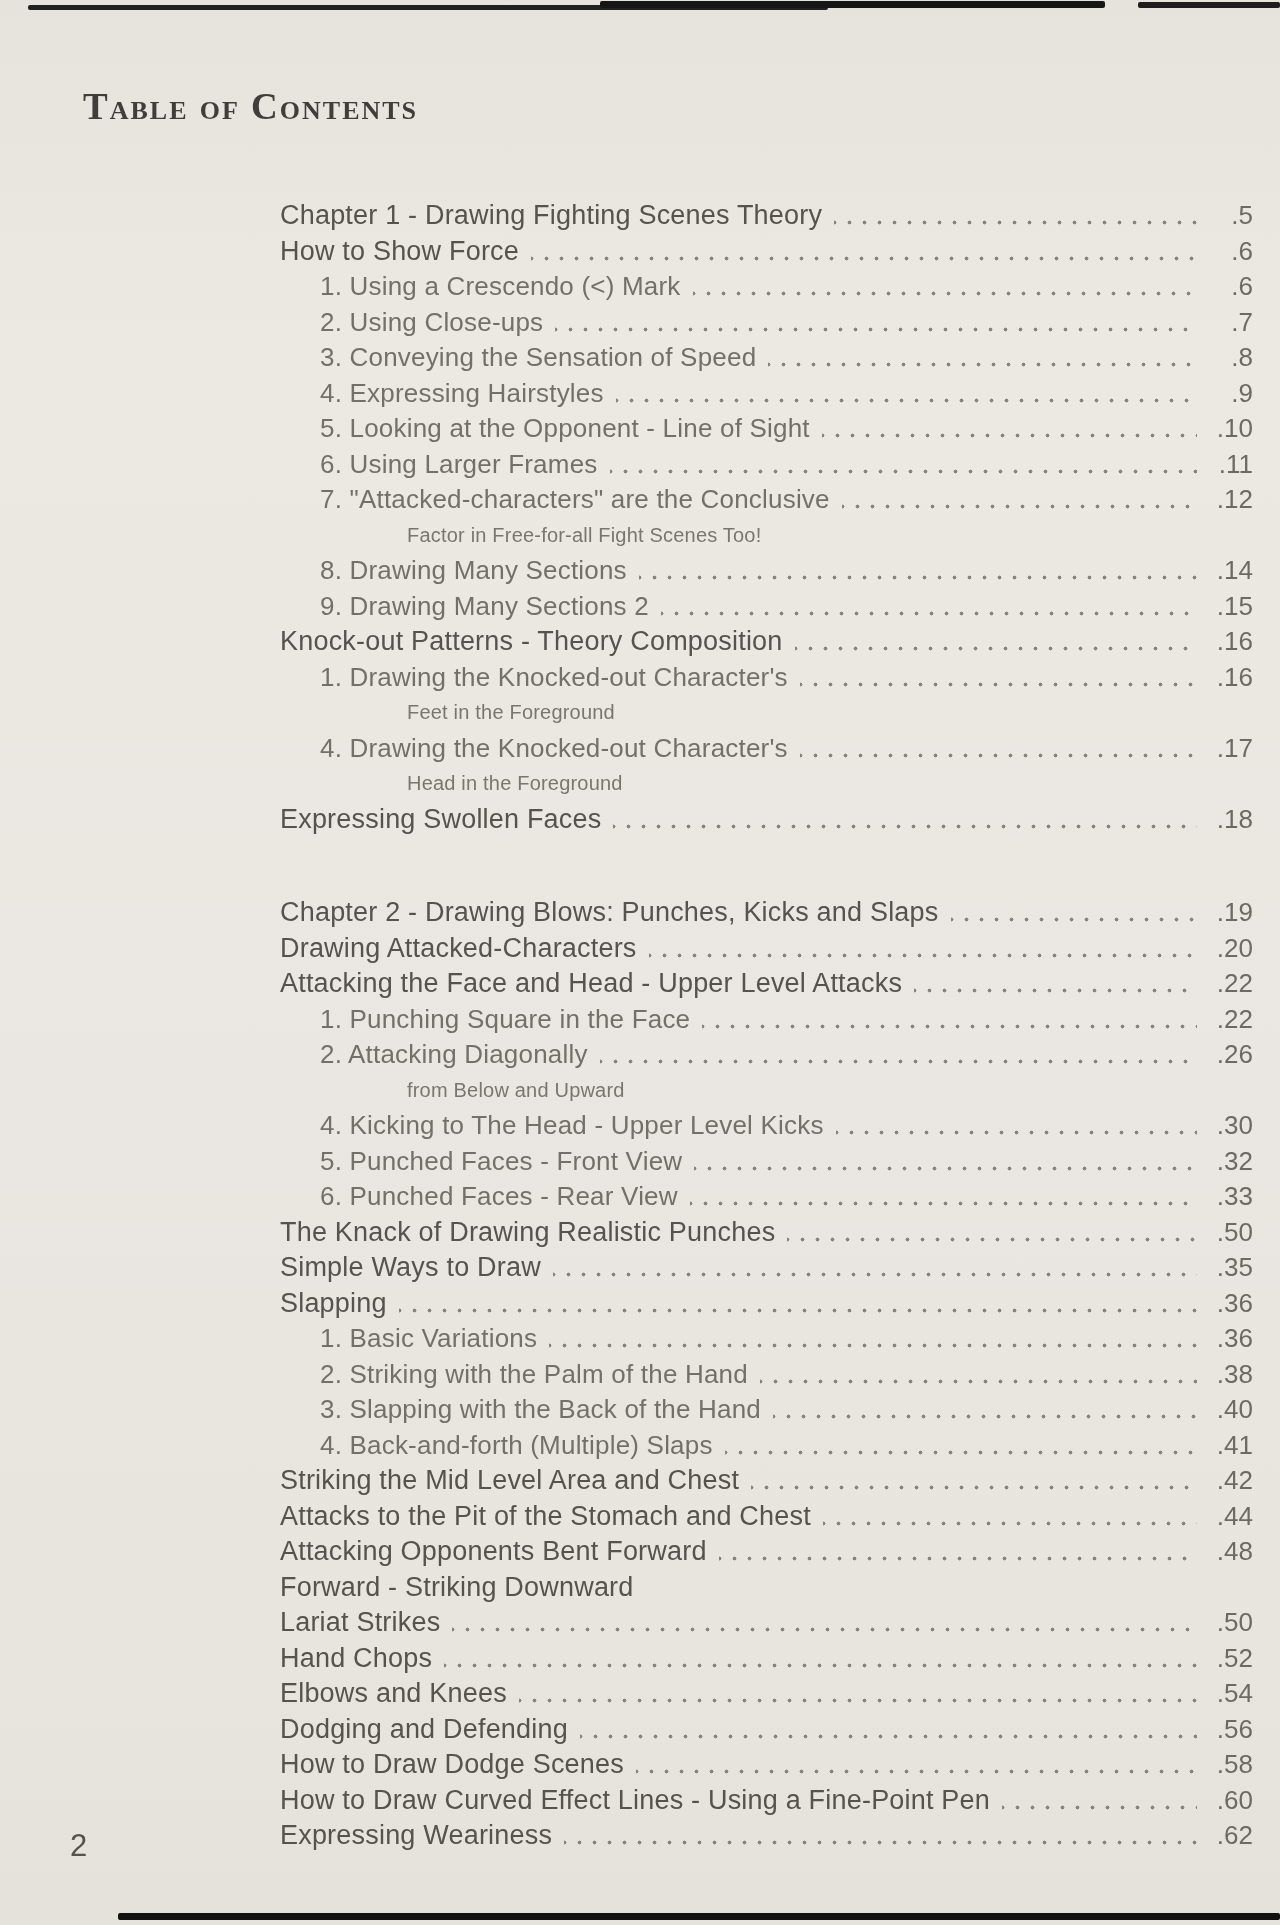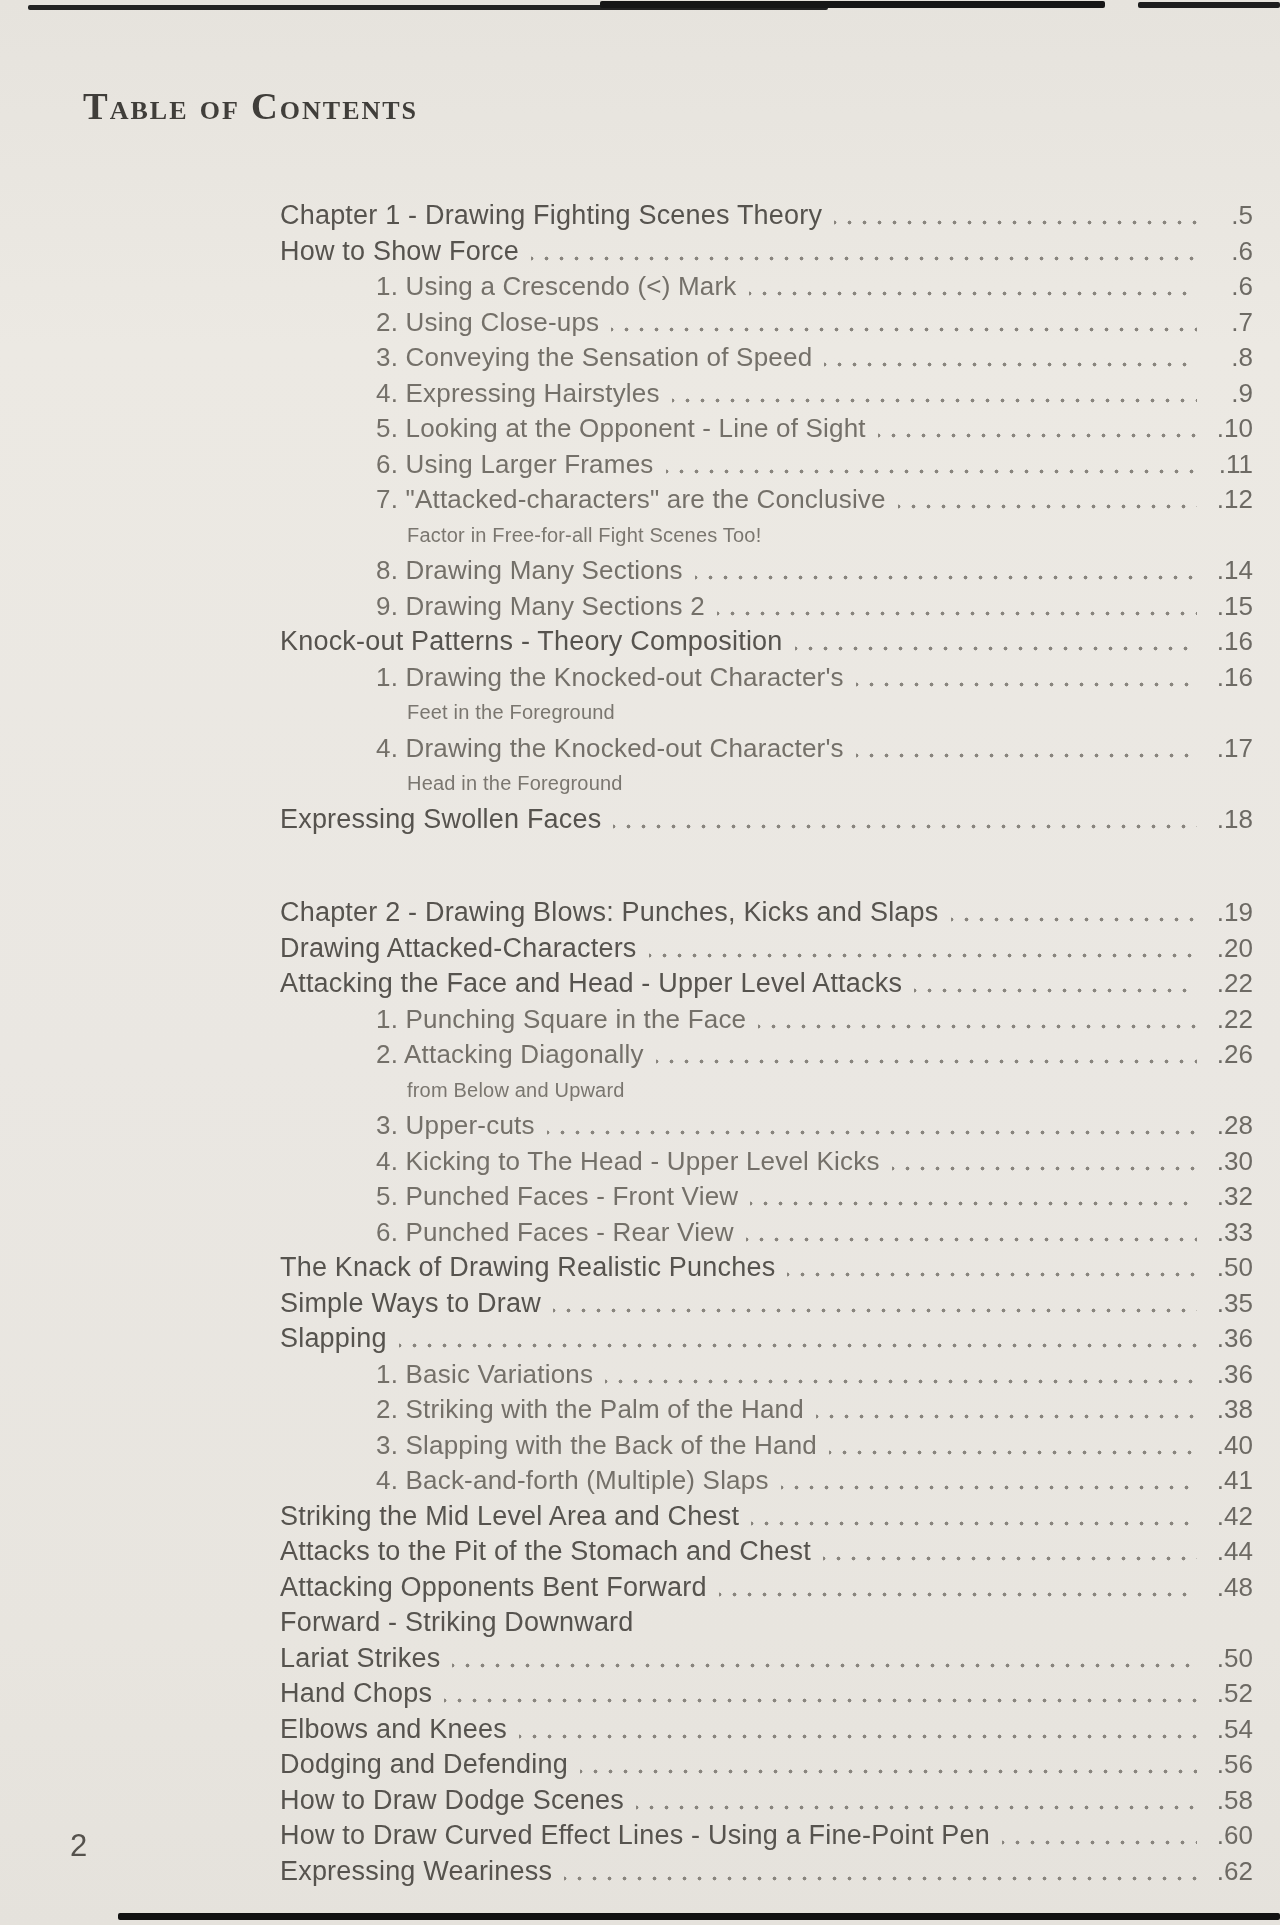--- a/index.html
+++ b/index.html
@@ -26,21 +26,21 @@
     letter-spacing:2px;
     color:#403e3a;
   }
 
   .toc{position:absolute;left:280px;top:198px;width:973px;}
   .toc-section + .toc-section{margin-top:58px;}
 
   .row{display:flex;align-items:flex-end;height:35.5px;white-space:nowrap;}
   .row .label{line-height:35.5px;letter-spacing:0.2px;}
   .ind0 .label{font-size:27px;color:#56534e;}
-  .ind1{margin-left:96px;}
+  .ind1{margin-left:40px;}
   .ind1 .label{font-size:26px;color:#747069;}
   .ind2{margin-left:127px;}
   .ind2 .label{font-size:20px;color:#7a766f;}
   .ind0.cont .label{color:#56534e;}
 
   .leader{
     flex:1;
     height:35.5px;
     margin:0 6px 0 12px;
     background-image:radial-gradient(circle,#89857e 1.7px,rgba(0,0,0,0) 2.2px);
@@ -180,25 +180,20 @@
         </div>
         <div class="row ind1">
           <span class="label">2. Attacking Diagonally</span>
           <span class="leader"></span>
           <span class="pagenum">26</span>
         </div>
         <div class="row ind2 cont">
           <span class="label">from Below and Upward</span>
         </div>
         <div class="row ind1">
-          <span class="label">3. Upper-cuts</span>
-          <span class="leader"></span>
-          <span class="pagenum">28</span>
-        </div>
-        <div class="row ind1">
           <span class="label">4. Kicking to The Head - Upper Level Kicks</span>
           <span class="leader"></span>
           <span class="pagenum">30</span>
         </div>
         <div class="row ind1">
           <span class="label">5. Punched Faces - Front View</span>
           <span class="leader"></span>
           <span class="pagenum">32</span>
         </div>
         <div class="row ind1">

